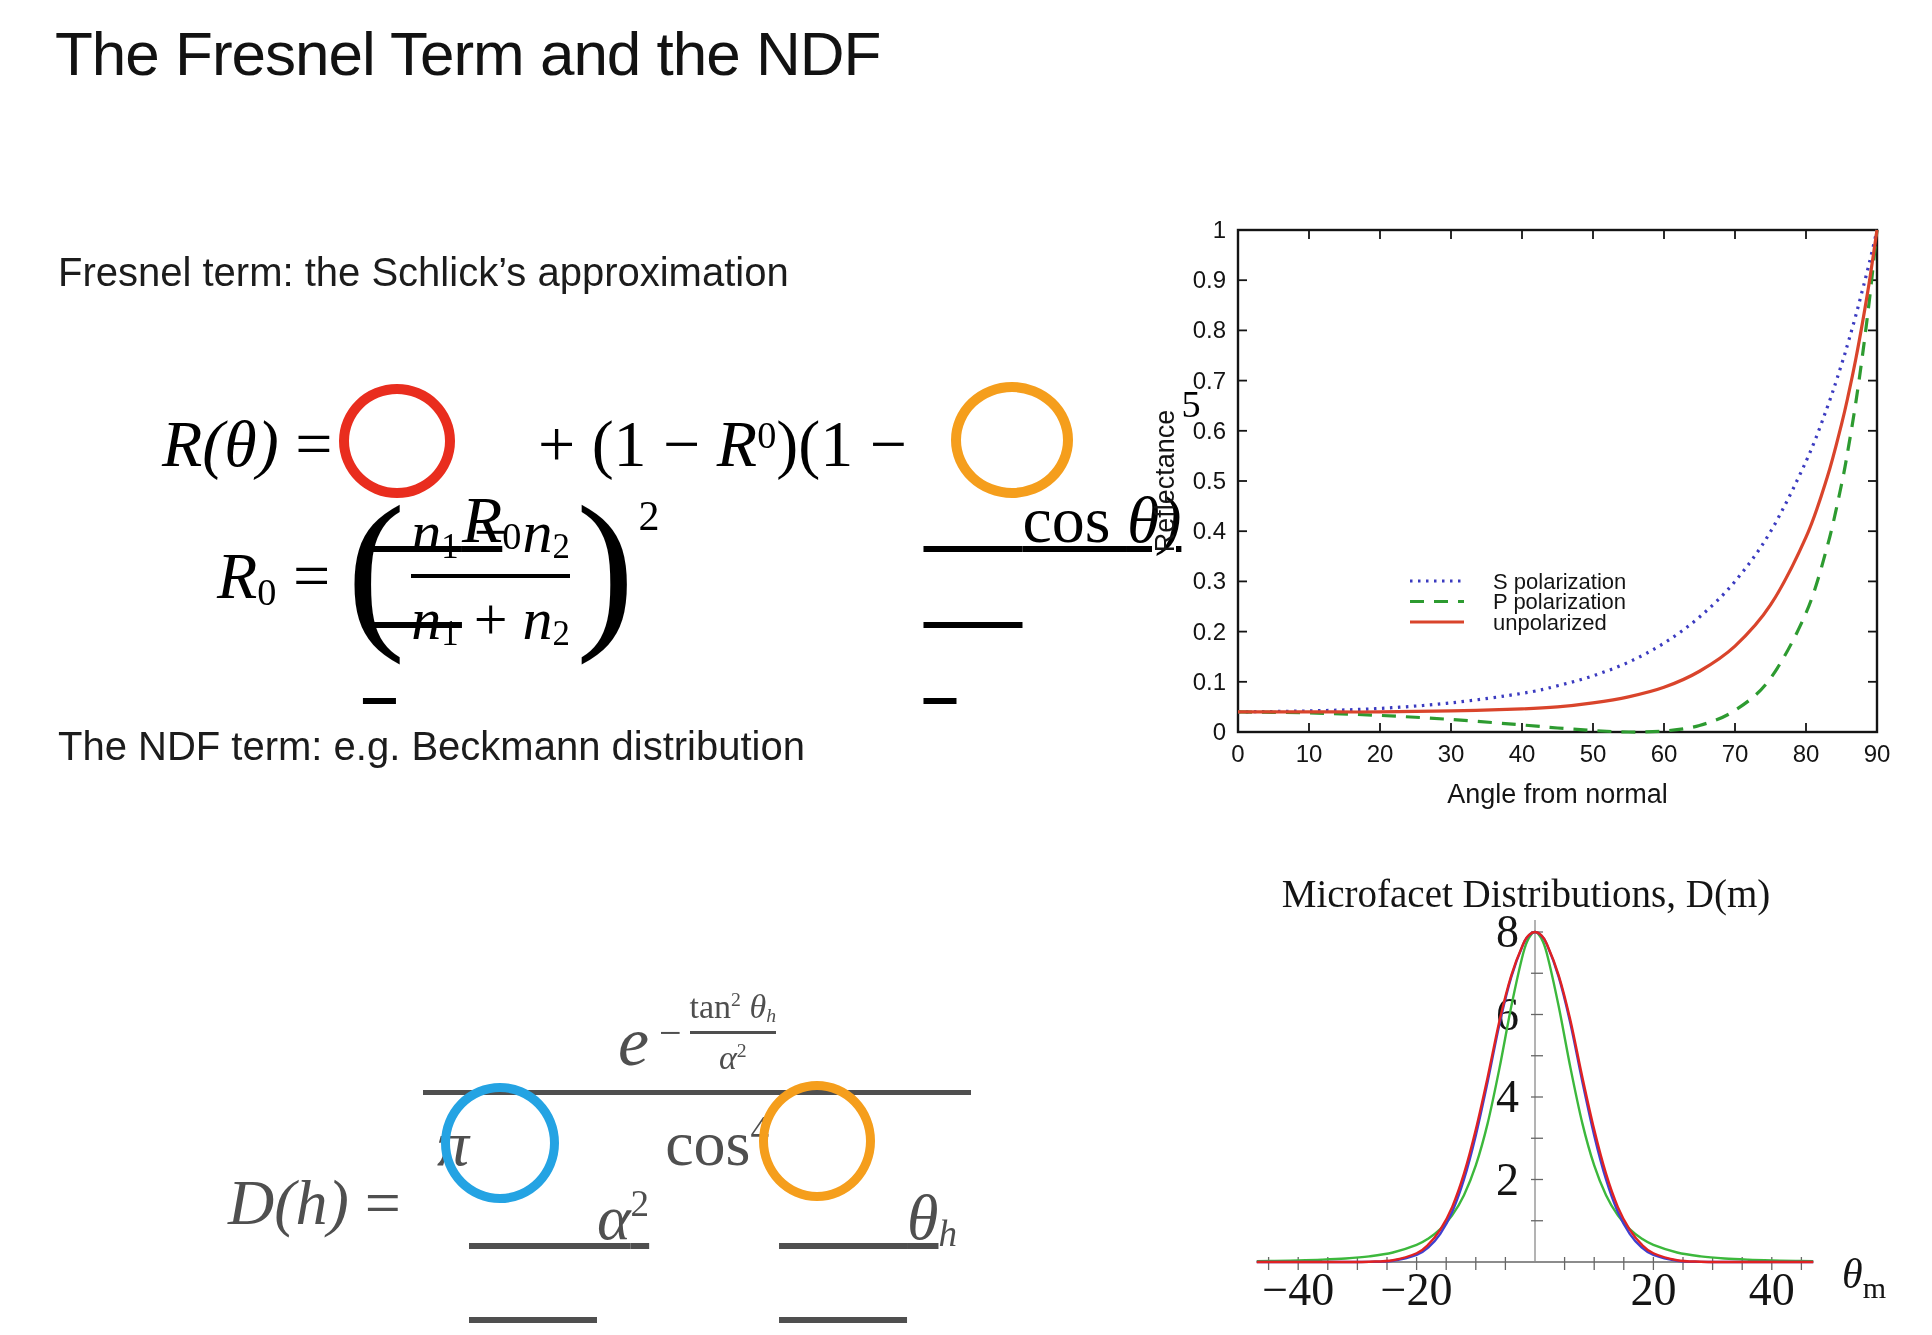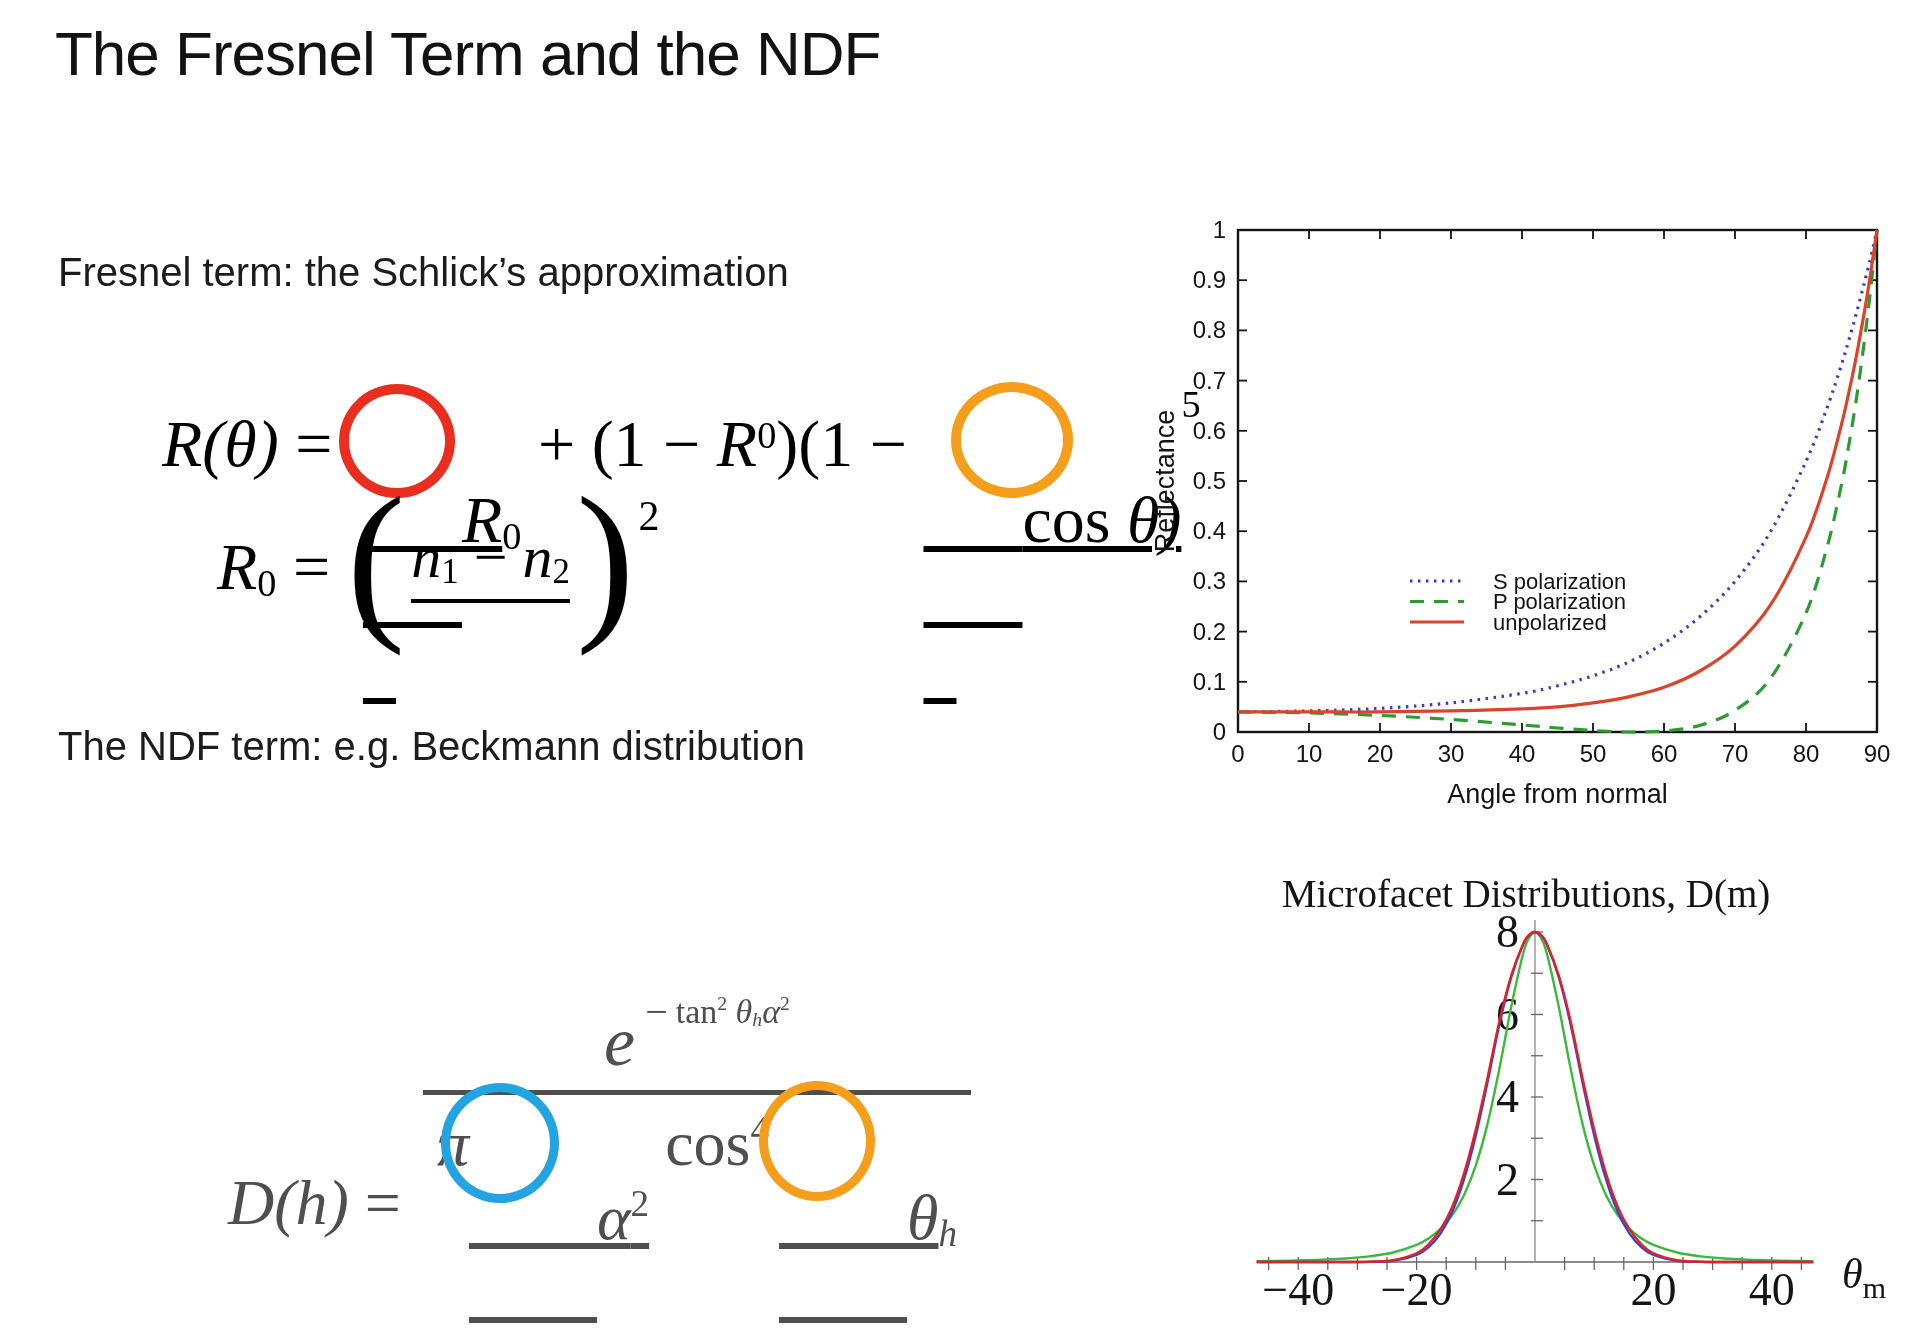--- a/index.html
+++ b/index.html
@@ -31,21 +31,21 @@
   #formula-r0def .frac { font-size:60px; margin:0 6px; }
   #formula-r0def .exp2 { font-size:42px; align-self:flex-start; margin:-6px 0 0 4px; }
 
   #formula-beckmann { left:228px; top:1002px; font-size:64px; color:#4f4f4f; align-items:center; }
   #formula-beckmann .bar,#formula-beckmann .minibar { background:#4f4f4f; }
   .bigfrac { display:inline-flex; flex-direction:column; align-items:center; margin-left:22px; }
   .bigfrac > .bar { align-self:stretch; height:5px; margin:8px 0 6px 0; }
   .numer { display:flex; align-items:flex-start; padding:0 10px; }
   .expblock { display:flex; align-items:center; font-size:34px; margin:-14px 0 0 10px; }
   .expblock .minus { font-size:40px; margin-right:8px; }
-  .minifrac { display:inline-flex; flex-direction:row; align-items:center; }
+  .minifrac { display:inline-flex; flex-direction:column; align-items:center; }
   .minifrac .minibar { align-self:stretch; height:3px; margin:5px 0; }
   .denom { display:flex; align-items:baseline; padding:6px 14px 0 14px; }
 
   
   .circ { position:absolute; border-radius:50%; background:transparent; }
   .circ-red    { border:10px solid #e92d1e; width:116px; height:114px; left:-24px; top:-22px; }
   .circ-orange1{ border:10px solid #f59e1c; width:122px; height:116px; left:28px;  top:-24px; }
   .circ-blue   { border:9px  solid #24a3e3; width:118px; height:120px; left:-28px; top:-24px; }
   .circ-orange2{ border:9px  solid #f59e1c; width:116px; height:120px; left:-20px; top:-26px; }
 
@@ -72,20 +72,21 @@
       <span class="circ circ-orange1"></span>
   </span><span class="sup">5</span>
 </div>
 
 <div class="abs math" id="formula-r0def">
   <span><span class="it">R</span><span class="sub">0</span><span> = </span></span>
   <span class="bigparen">(</span>
   <span class="frac">
     <span><span class="it">n</span><span class="sub">1</span><span> − </span><span class="it">n</span><span class="sub">2</span></span>
     <span class="bar"></span>
+    <span><span class="it">n</span><span class="sub">1</span><span> + </span><span class="it">n</span><span class="sub">2</span></span>
   </span>
   <span class="bigparen">)</span>
   <span class="exp2">2</span>
 </div>
 
 <div class="abs math" id="formula-beckmann">
   <span><span class="it">D(h)</span><span> =</span></span>
   <span class="bigfrac">
     <span class="numer">
       <span class="it" style="font-size:70px">e</span>

